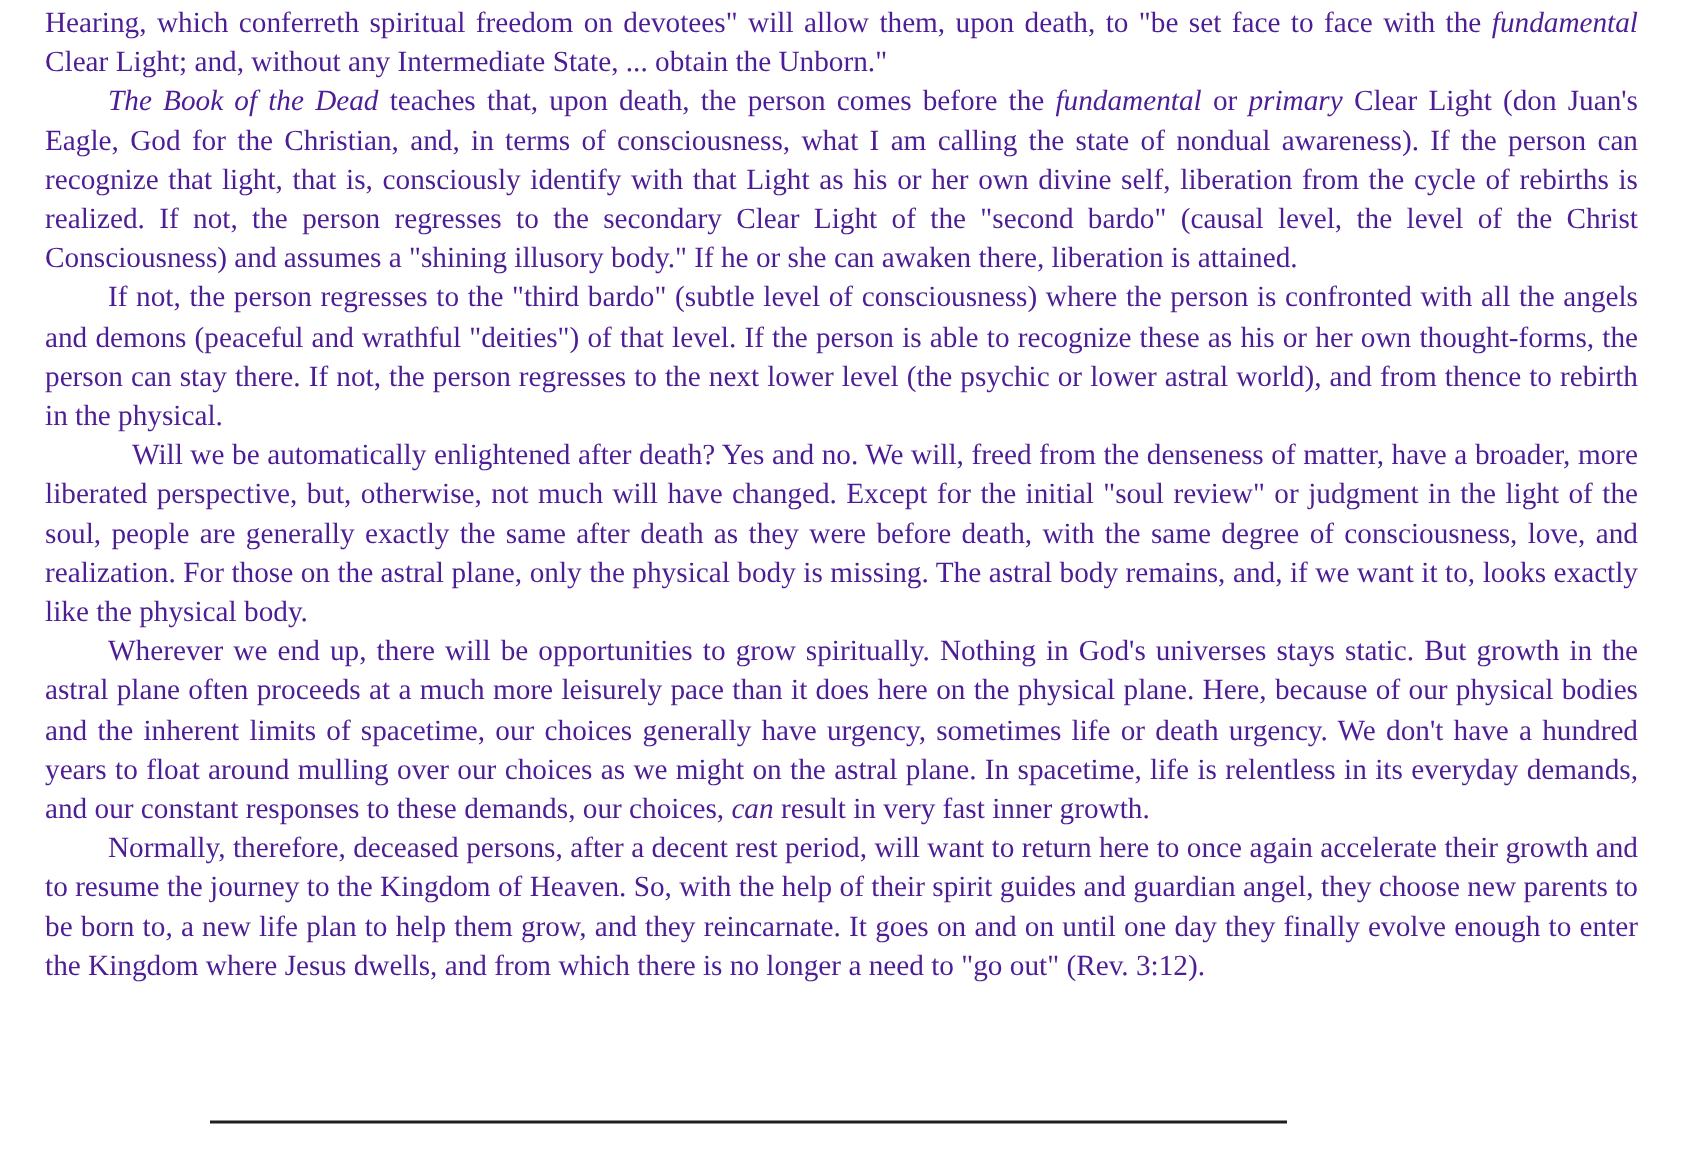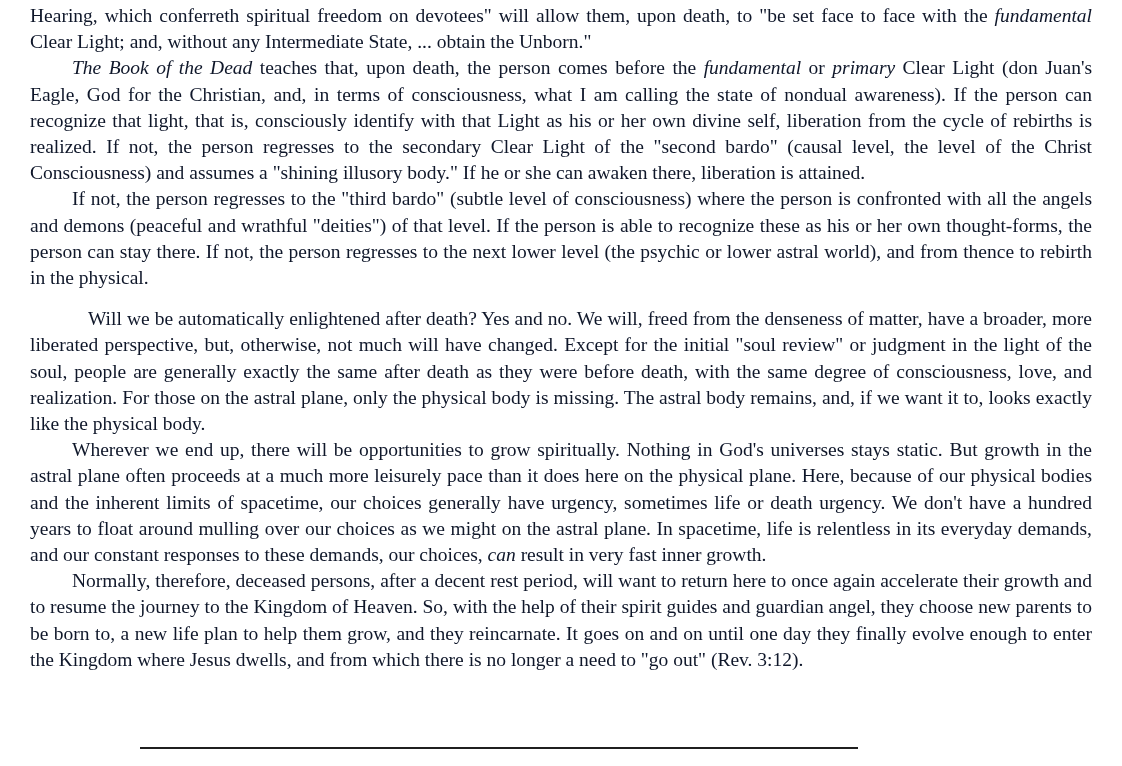--- a/index.html
+++ b/index.html
@@ -17,33 +17,33 @@
   .page {
     position: absolute;
     inset: 0;
     background: #ffffff;
   }
   .text-block {
     position: absolute;
     top: 3px;
     left: 30px;
     width: 1062px;
-    color: #0f172a;
+    color: #4c1d95;
     font-size: 19.5px;
     line-height: 26.2px;
     text-align: justify;
   }
   .text-block p {
     margin: 0;
     padding: 0;
   }
   p.indent-none   { text-indent: 0; }
   p.indent-normal { text-indent: 42px; }
   p.indent-large  { text-indent: 58px; }
-  p.space-before  { margin-top: 15px; }
+  p.space-before  { }
   .italic { font-style: italic; }
   .footnote-separator {
     position: absolute;
     left: 140px;
     top: 747px;
     width: 718px;
     height: 2px;
     background: #1f1f1f;
   }
 </style>

